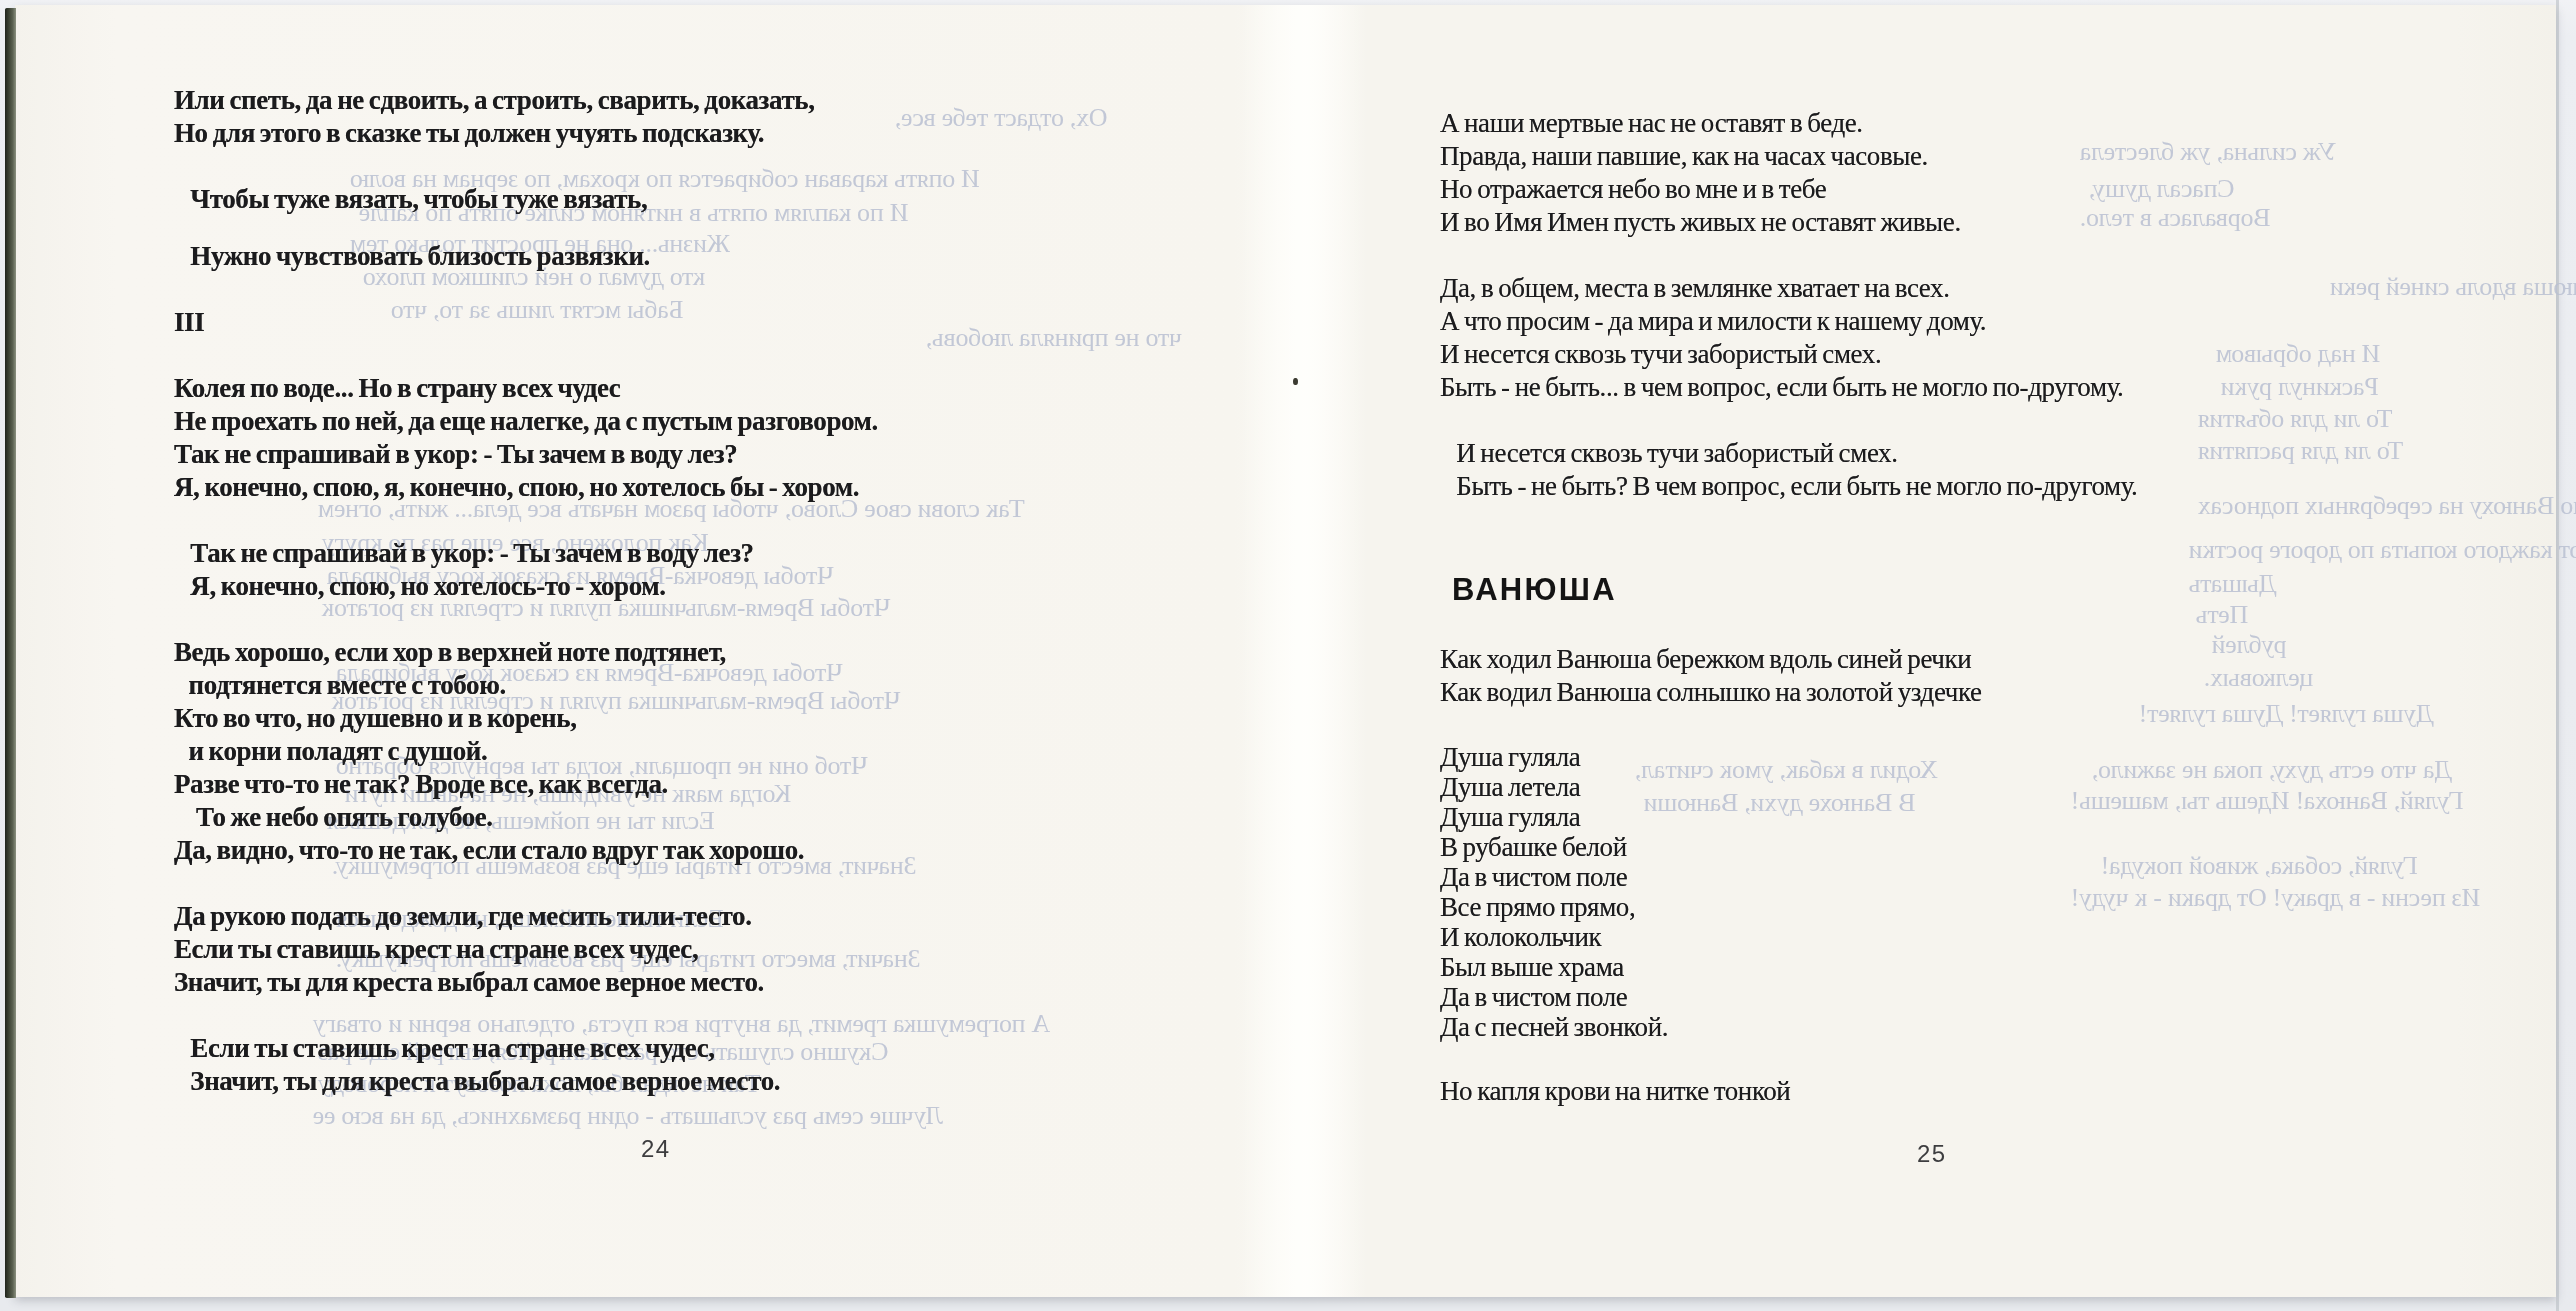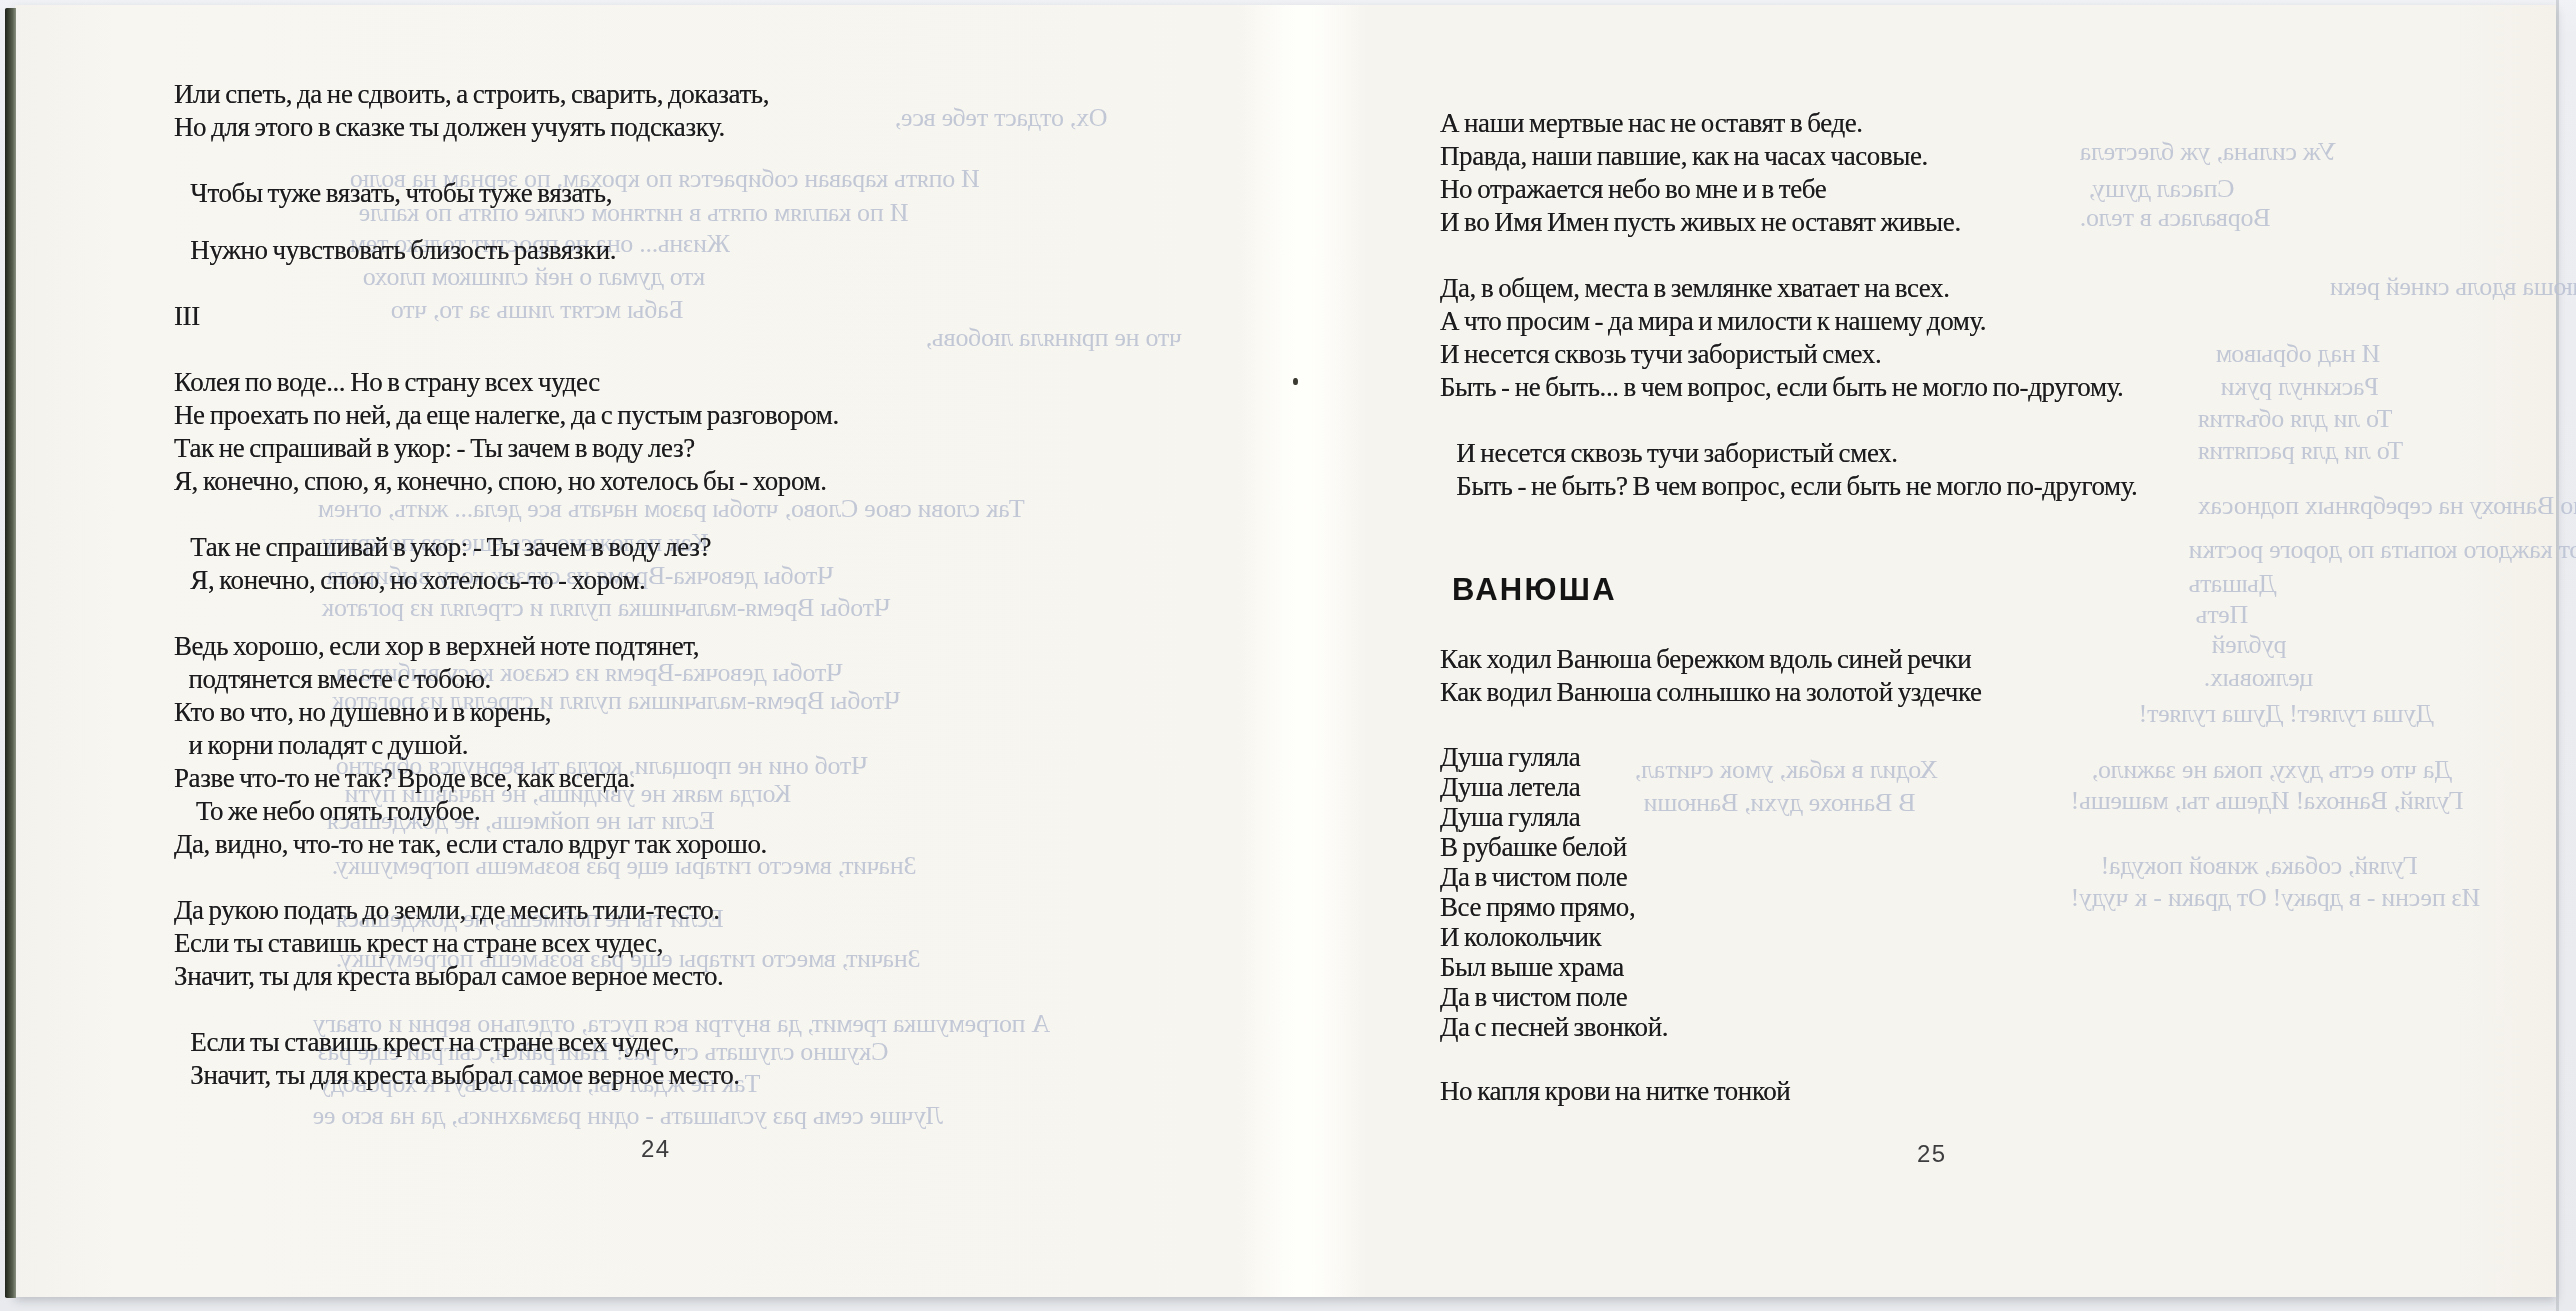--- a/index.html
+++ b/index.html
@@ -7,21 +7,21 @@
         background:linear-gradient(180deg,#f1f2f5 0px,#eceef2 36px,#e8eaee 100%);
         font-family:"Liberation Serif", serif;}
   .paper{position:absolute;left:14.5px;top:5.4px;width:2541px;height:1292px;
          background:linear-gradient(90deg,#f4f2ec 0%,#f8f6f1 4%,#f7f5ef 48%,#fbfaf5 50.5%,#f6f4ee 53%,#f6f4ee 96%,#f3f1ea 100%);
          box-shadow:0 3.6px 9px rgba(60,65,75,.25);}
   .spine-edge{position:absolute;left:4.5px;top:8.2px;width:11px;height:1290px;
          background:linear-gradient(90deg,#20241c 0%,#3c4234 35%,#5b6151 70%,#8b9180 100%);border-radius:1.8px 0 0 1.8px;}
   .fold-glare{position:absolute;left:1241px;top:5.4px;width:127px;height:1292px;
          background:linear-gradient(90deg,rgba(253,252,247,0) 0%,rgba(255,255,252,.85) 45%,rgba(255,255,252,.9) 52%,rgba(246,244,238,0) 100%);}
   .column{position:absolute;}
-  .col-left{left:174px;top:78px;width:1099px;}
+  .col-left{left:174px;top:84px;width:1099px;font-weight:bold;}
   .col-right{left:1440px;top:107px;width:1099px;}
   .stanza{margin:0 0 33px 0;}
   .line{font-size:27px;line-height:33px;letter-spacing:-0.4px;word-spacing:-1.4px;
         color:#1b1b1d;white-space:pre;text-shadow:0 0 0.5px rgba(27,27,29,.65);}
   .stanza.tight .line{line-height:30px;}
   .heading{font-family:"Liberation Sans", sans-serif;font-weight:bold;font-size:31px;
         letter-spacing:2.3px;color:#141414;line-height:36px;margin:69px 0 35px 12px;}
   .pagenum{position:absolute;font-family:"Liberation Sans", sans-serif;font-size:24px;
         letter-spacing:1.4px;color:#3d3d3f;}
   #pn-left{left:641px;top:1135px;}

